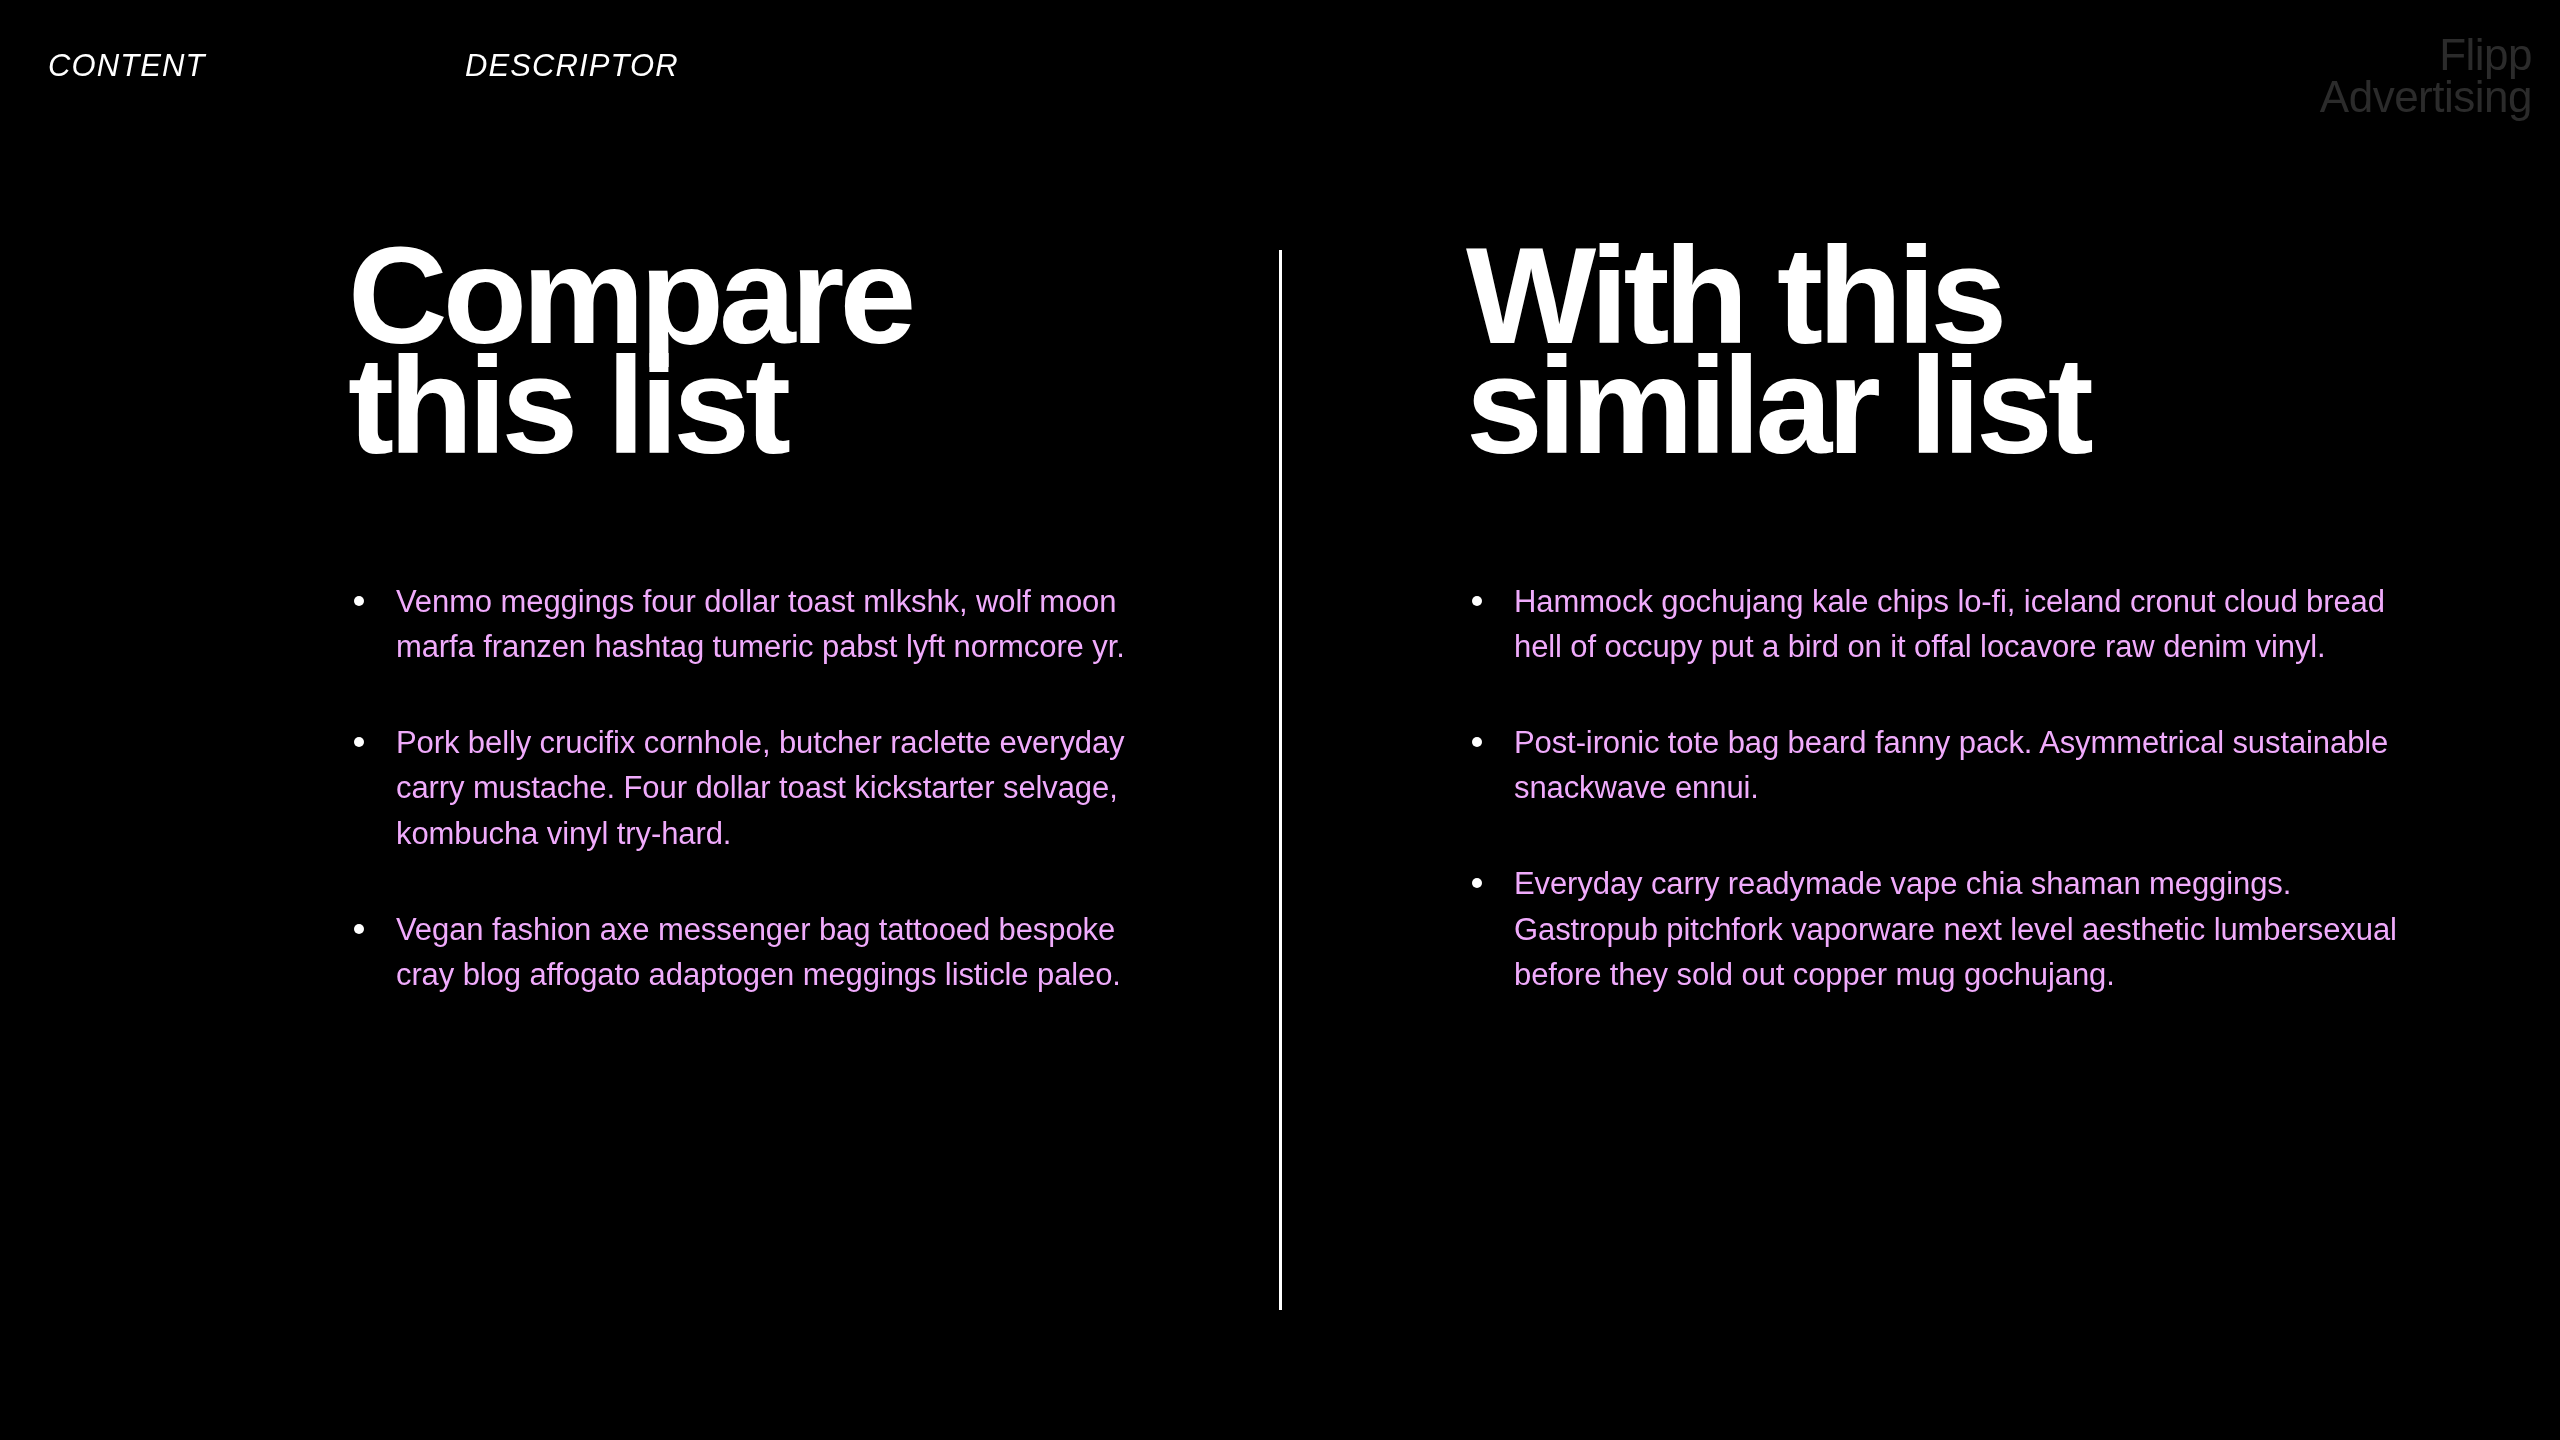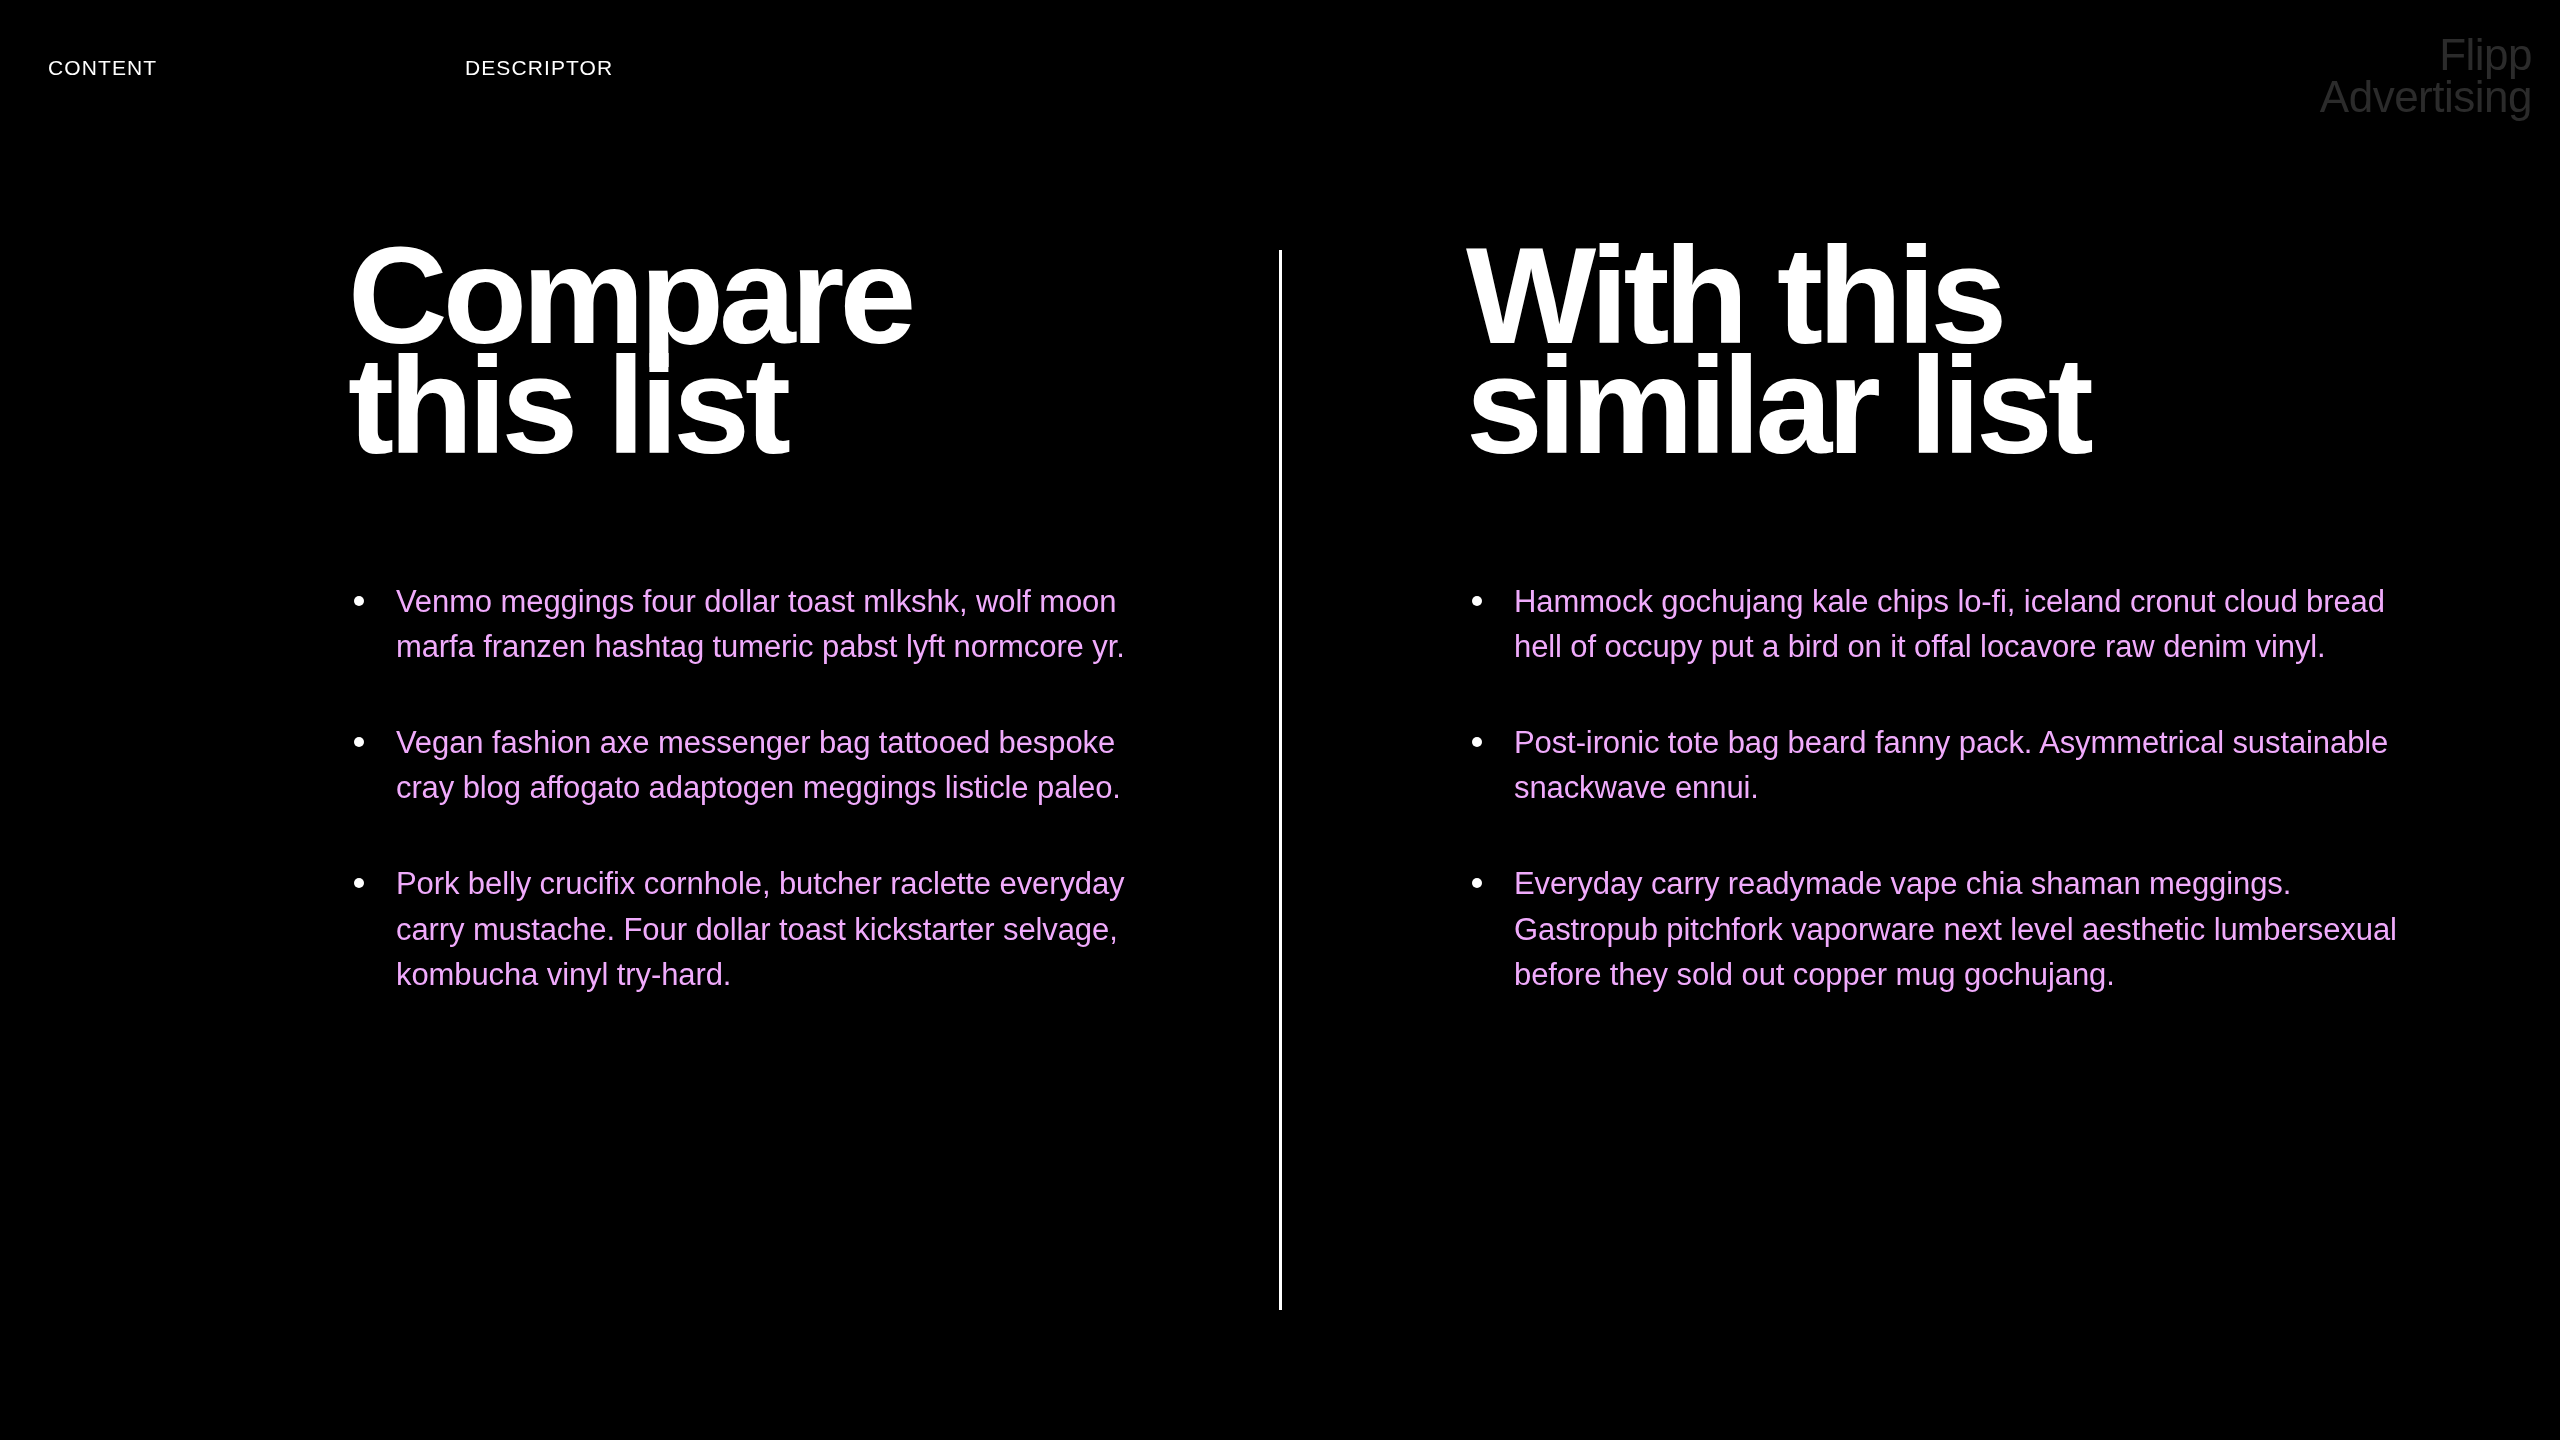--- a/index.html
+++ b/index.html
@@ -21,26 +21,27 @@
   .header {
     position: absolute;
     top: 0;
     left: 0;
     width: 100%;
     height: 130px;
   }
 
   .header-label {
     position: absolute;
-    top: 56px;
-    font-size: 21px;
+    top: 48px;
+    font-size: 31px;
     letter-spacing: 1.1px;
     font-weight: 400;
     color: #ffffff;
     white-space: nowrap;
+    font-style: italic;
   }
 
   .header-label.content  { left: 48px; }
   .header-label.descriptor { left: 465px; }
 
   .logo {
     position: absolute;
     right: 28px;
     top: 34px;
     text-align: right;
@@ -149,25 +150,25 @@
   <div class="column left">
     <h1 class="col-title">Compare
 this list</h1>
     <ul class="bullets">
       <li>
         <span class="dot"></span>
         <span>Venmo meggings four dollar toast mlkshk, wolf moon marfa franzen hashtag tumeric pabst lyft normcore yr.</span>
       </li>
       <li>
         <span class="dot"></span>
-        <span>Vegan fashion axe messenger bag tattooed bespoke cray blog affogato adaptogen meggings listicle paleo.</span>
+        <span>Pork belly crucifix cornhole, butcher raclette everyday carry mustache. Four dollar toast kickstarter selvage, kombucha vinyl  try-hard.</span>
       </li>
       <li>
         <span class="dot"></span>
-        <span>Pork belly crucifix cornhole, butcher raclette everyday carry mustache. Four dollar toast kickstarter selvage, kombucha vinyl  try-hard.</span>
+        <span>Vegan fashion axe messenger bag tattooed bespoke cray blog affogato adaptogen meggings listicle paleo.</span>
       </li>
     </ul>
   </div>
 
   <div class="column right">
     <h1 class="col-title">With this
 similar list</h1>
     <ul class="bullets">
       <li>
         <span class="dot"></span>

